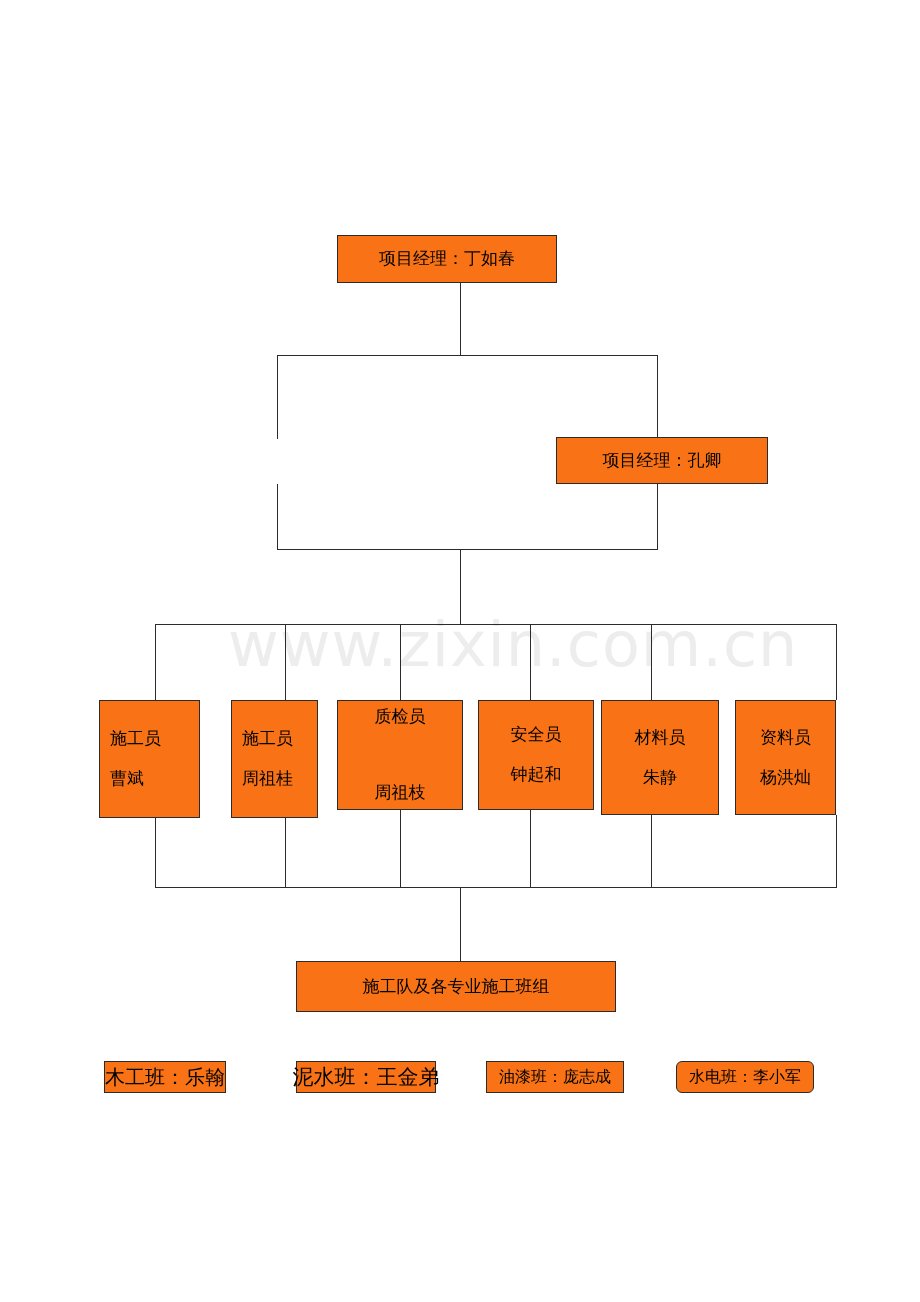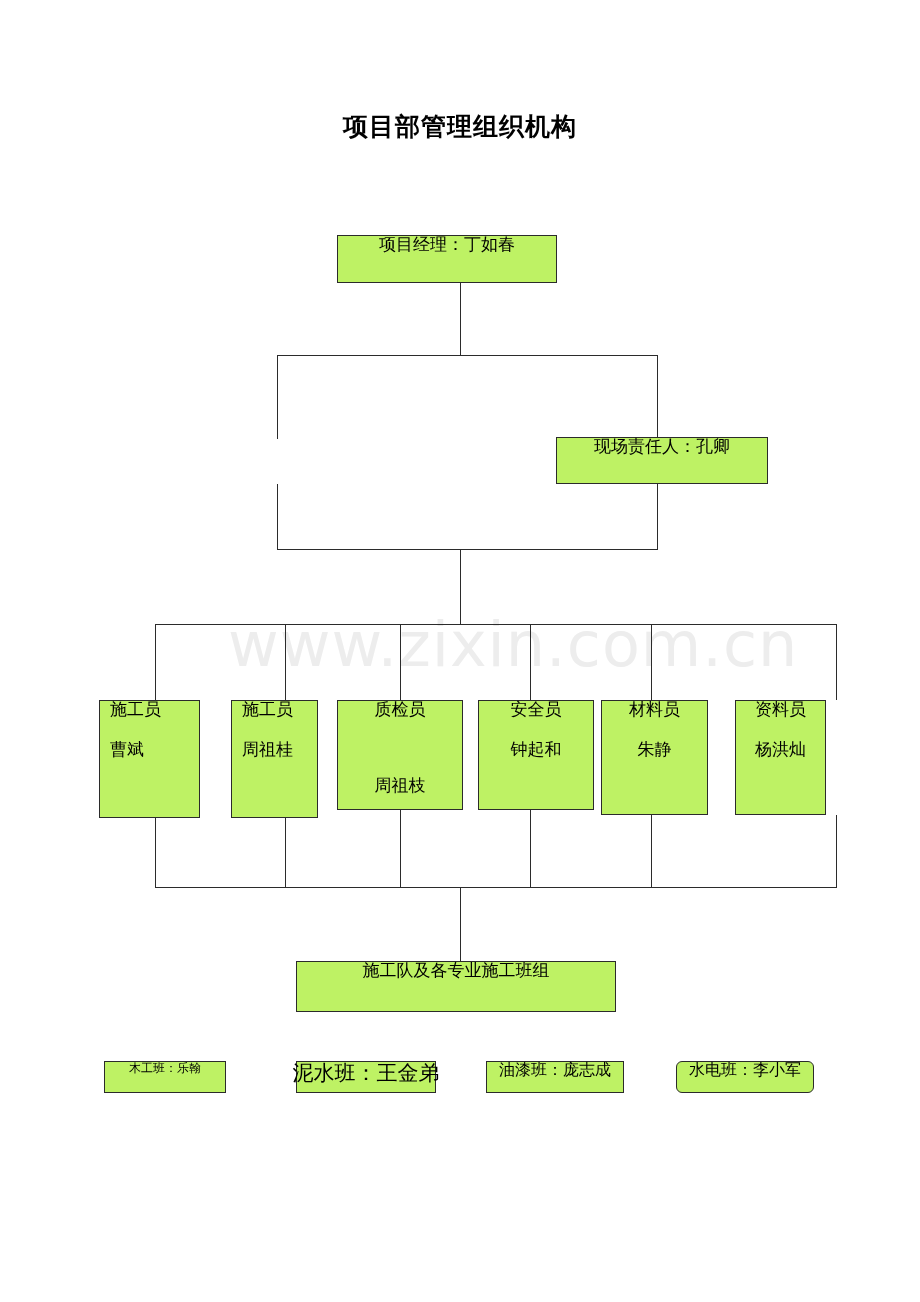--- a/index.html
+++ b/index.html
@@ -44,26 +44,27 @@
     white-space: nowrap;
     user-select: none;
     pointer-events: none;
     font-family: "DejaVu Sans", "Liberation Sans", sans-serif;
   }
   
   .node {
     position: absolute;
     box-sizing: border-box;
     border: 1px solid #2b2b2b;
-    background: #bef264;
+    background: #f97316;
     color: #000000;
     font-size: 17px;
     line-height: 1.05;
     display: flex;
     flex-direction: column;
+    justify-content: center;
     font-family: "DejaVu Sans", "Liberation Sans", sans-serif;
   }
   .node .line {
     display: block;
     white-space: nowrap;
   }
   .node.center { align-items: center; text-align: center; }
   .node.center .line { text-align: center; }
   .node.left  { align-items: flex-start; text-align: left; padding-left: 10px; }
   .node.two-line .line + .line { margin-top: 22px; }
@@ -74,36 +75,35 @@
     background: #2b2b2b;
   }
   .conn.v { width: 1px; }
   .conn.h { height: 1px; }
 </style>
 </head>
 <body>
 
 <div id="page">
 
-  <div class="chart-title">项目部管理组织机构</div>
 
   <div class="watermark">www.zixin.com.cn</div>
 
   <div class="node center" style="left:337px; top:235px; width:220px; height:48px;">
     <span class="line">项目经理：丁如春</span>
   </div>
 
   <div class="conn v" style="left:460px; top:283px; height:73px;"></div>
   <div class="conn h" style="left:277px; top:355px; width:381px;"></div>
   <div class="conn v" style="left:277px; top:355px; height:84px;"></div>
   <div class="conn v" style="left:657px; top:355px; height:84px;"></div>
 
 
   <div class="node center" style="left:556px; top:437px; width:212px; height:47px;">
-    <span class="line">现场责任人：孔卿</span>
+    <span class="line">项目经理：孔卿</span>
   </div>
 
   <div class="conn v" style="left:277px; top:484px; height:66px;"></div>
   <div class="conn v" style="left:657px; top:484px; height:66px;"></div>
   <div class="conn h" style="left:277px; top:549px; width:381px;"></div>
   <div class="conn v" style="left:460px; top:549px; height:76px;"></div>
 
   <div class="conn h" style="left:155px; top:624px; width:681px;"></div>
   <div class="conn v" style="left:155px; top:624px; height:76px;"></div>
   <div class="conn v" style="left:285px; top:624px; height:76px;"></div>
@@ -125,44 +125,44 @@
   <div class="node center two-line" style="left:337px; top:700px; width:126px; height:110px;gap:36px;">
     <span class="line">质检员</span>
     <span class="line">周祖枝</span>
   </div>
 
   <div class="node center two-line" style="left:478px; top:700px; width:116px; height:110px;">
     <span class="line">安全员</span>
     <span class="line">钟起和</span>
   </div>
 
-  <div class="node center two-line" style="left:601px; top:700px; width:107px; height:115px;">
+  <div class="node center two-line" style="left:601px; top:700px; width:118px; height:115px;">
     <span class="line">材料员</span>
     <span class="line">朱静</span>
   </div>
 
-  <div class="node center two-line" style="left:735px; top:700px; width:91px; height:115px;">
+  <div class="node center two-line" style="left:735px; top:700px; width:101px; height:115px;">
     <span class="line">资料员</span>
     <span class="line">杨洪灿</span>
   </div>
 
   <div class="conn v" style="left:155px; top:818px; height:70px;"></div>
   <div class="conn v" style="left:285px; top:818px; height:70px;"></div>
   <div class="conn v" style="left:400px; top:810px; height:78px;"></div>
   <div class="conn v" style="left:530px; top:810px; height:78px;"></div>
   <div class="conn v" style="left:651px; top:815px; height:73px;"></div>
   <div class="conn v" style="left:836px; top:815px; height:73px;"></div>
   <div class="conn h" style="left:155px; top:887px; width:681px;"></div>
   <div class="conn v" style="left:460px; top:887px; height:75px;"></div>
 
   <div class="node center" style="left:296px; top:961px; width:320px; height:51px;">
     <span class="line">施工队及各专业施工班组</span>
   </div>
 
-  <div class="node center" style="left:104px; top:1061px; width:122px; height:32px; font-size:12px;">
+  <div class="node center" style="left:104px; top:1061px; width:122px; height:32px; font-size:20px;">
     <span class="line">木工班：乐翰</span>
   </div>
 
   <div class="node center" style="left:296px; top:1061px; width:140px; height:32px; font-size:21px;">
     <span class="line">泥水班：王金弟</span>
   </div>
 
   <div class="node center" style="left:486px; top:1061px; width:138px; height:32px; font-size:16px;">
     <span class="line">油漆班：庞志成</span>
   </div>

